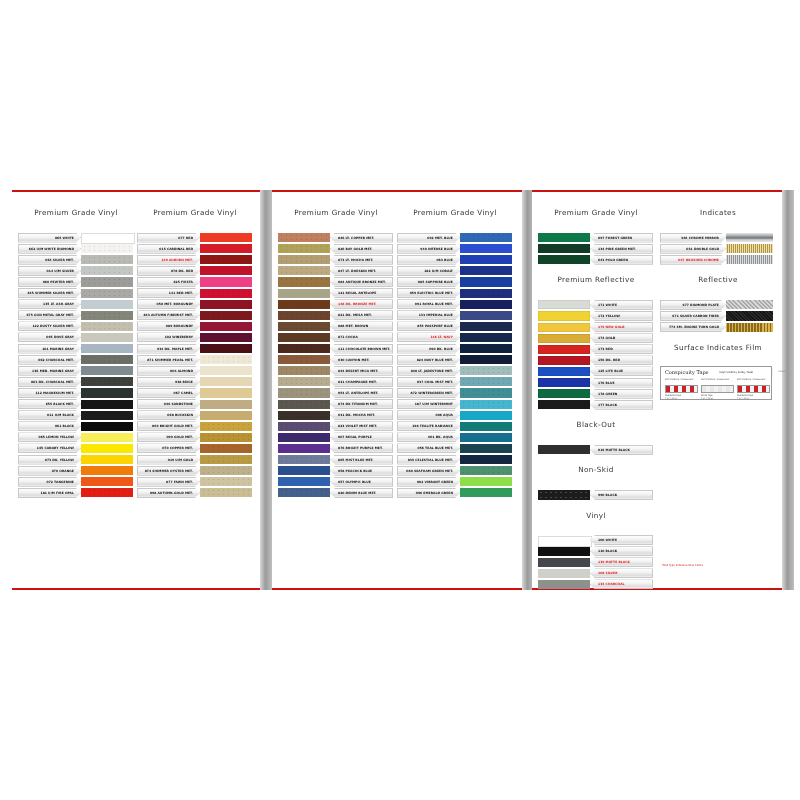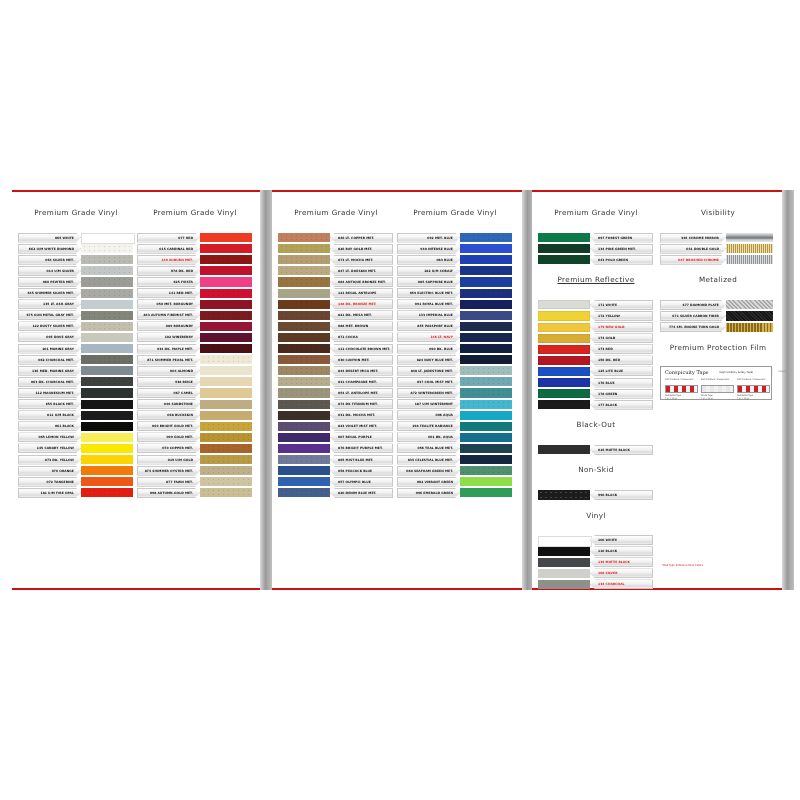--- a/index.html
+++ b/index.html
@@ -669,21 +669,21 @@
         <div class="tag lf" style="left: 52px; width: 63px;">
           <span>134  PINE GREEN MET.</span>
         </div>
       </div>
       <div class="row" style="position: absolute; left: 6px; top: 64.2px; width: 115px;">
         <div class="chip" title="643  POLO GREEN" style="left: 0px; width: 52px; background-color: rgb(15, 68, 40);"></div>
         <div class="tag lf" style="left: 52px; width: 63px;">
           <span>643  POLO GREEN</span>
         </div>
       </div>
-      <div class="heading" style="position: absolute; left: 6px; top: 85.3px; width: 116px; text-decoration: underline;">Premium Reflective</div>
+      <div class="heading" style="position: absolute; left: 6px; top: 85.3px; width: 116px;">Premium Reflective</div>
       <div class="row" style="position: absolute; left: 6px; top: 109.3px; width: 115px;">
         <div class="chip reflective" title="171  WHITE" style="left: 0px; width: 52px; background-color: rgb(217, 220, 214);"></div>
         <div class="tag lf" style="left: 52px; width: 63px;">
           <span>171  WHITE</span>
         </div>
       </div>
       <div class="row" style="position: absolute; left: 6px; top: 120.4px; width: 115px;">
         <div class="chip reflective" title="172  YELLOW" style="left: 0px; width: 52px; background-color: rgb(240, 210, 50);"></div>
         <div class="tag lf" style="left: 52px; width: 63px;">
           <span>172  YELLOW</span>
@@ -775,59 +775,59 @@
         <div class="tag lf" style="left: 52px; width: 63px;">
           <span class="hl">108  SILVER</span>
         </div>
       </div>
       <div class="row" style="position: absolute; left: 6px; top: 388.9px; width: 115px;">
         <div class="chip" title="134  CHARCOAL" style="left: 0px; width: 52px; background-color: rgb(142, 144, 140);"></div>
         <div class="tag lf" style="left: 52px; width: 63px;">
           <span class="hl">134  CHARCOAL</span>
         </div>
       </div>
-      <div class="heading" style="position: absolute; left: 128px; top: 18px; width: 116px;">Visibility</div>
+      <div class="heading" style="position: absolute; left: 128px; top: 18px; width: 116px;">Indicates</div>
       <div class="row" style="position: absolute; left: 128px; top: 42px; width: 113px;">
         <div class="chip chrome" title="346  CHROME MIRROR" style="left: 66px; width: 47px; background-color: rgb(185, 189, 192);"></div>
         <div class="tag rt" style="left: 0px; width: 66px;">
           <span>346  CHROME MIRROR</span>
         </div>
       </div>
       <div class="row" style="position: absolute; left: 128px; top: 53.1px; width: 113px;">
         <div class="chip metaltex" title="031  DOUBLE GOLD" style="left: 66px; width: 47px; background-color: rgb(201, 166, 58);"></div>
         <div class="tag rt" style="left: 0px; width: 66px;">
           <span>031  DOUBLE GOLD</span>
         </div>
       </div>
       <div class="row" style="position: absolute; left: 128px; top: 64.2px; width: 113px;">
         <div class="chip metaltex" title="047  BRUSHED CHROME" style="left: 66px; width: 47px; background-color: rgb(159, 163, 166);"></div>
         <div class="tag rt" style="left: 0px; width: 66px;">
           <span class="hl">047  BRUSHED CHROME</span>
         </div>
       </div>
-      <div class="heading" style="position: absolute; left: 128px; top: 85.3px; width: 116px;">Metalized</div>
+      <div class="heading" style="position: absolute; left: 128px; top: 85.3px; width: 116px;">Reflective</div>
       <div class="row" style="position: absolute; left: 128px; top: 109.3px; width: 113px;">
         <div class="chip diamondplate" title="677  DIAMOND PLATE" style="left: 66px; width: 47px; background-color: rgb(188, 188, 188);"></div>
         <div class="tag rt" style="left: 0px; width: 66px;">
           <span>677  DIAMOND PLATE</span>
         </div>
       </div>
       <div class="row" style="position: absolute; left: 128px; top: 120.4px; width: 113px;">
         <div class="chip carbon" title="671  SILVER CARBON FIBER" style="left: 66px; width: 47px; background-color: rgb(143, 147, 151);"></div>
         <div class="tag rt" style="left: 0px; width: 66px;">
           <span>671  SILVER CARBON FIBER</span>
         </div>
       </div>
       <div class="row" style="position: absolute; left: 128px; top: 131.5px; width: 113px;">
         <div class="chip turngold" title="774  SM. ENGINE TURN GOLD" style="left: 66px; width: 47px; background-color: rgb(185, 143, 46);"></div>
         <div class="tag rt" style="left: 0px; width: 66px;">
           <span>774  SM. ENGINE TURN GOLD</span>
         </div>
       </div>
-      <div class="heading" style="position: absolute; left: 128px; top: 152.6px; width: 116px;">Premium Protection Film</div>
+      <div class="heading" style="position: absolute; left: 128px; top: 152.6px; width: 116px;">Surface Indicates Film</div>
       <div class="row" style="position: absolute; left: 128px; top: 176.6px; width: 113px;">
         <div class="chip" title="441  UNIGUARD" style="left: 66px; width: 47px; background-color: rgb(242, 242, 242);"></div>
         <div class="tag rt" style="left: 0px; width: 66px;">
           <span>441  UNIGUARD</span>
         </div>
       </div>
       <div style="position: absolute; left: 246px; top: 179.6px; font-size: 2.4px; color: rgb(119, 119, 119); font-family: &quot;DejaVu Sans&quot;, sans-serif;">(clear)</div>
       <div class="conspic" style="left: 128px; top: 176px; width: 112px; height: 34px;">
         <div class="ct-title" style="left: 4px; top: 2px;">Conspicuity Tape</div>
         <div class="ct-sub" style="left: 58px; top: 3.5px;">(High Visibility Safety Tape)</div>

